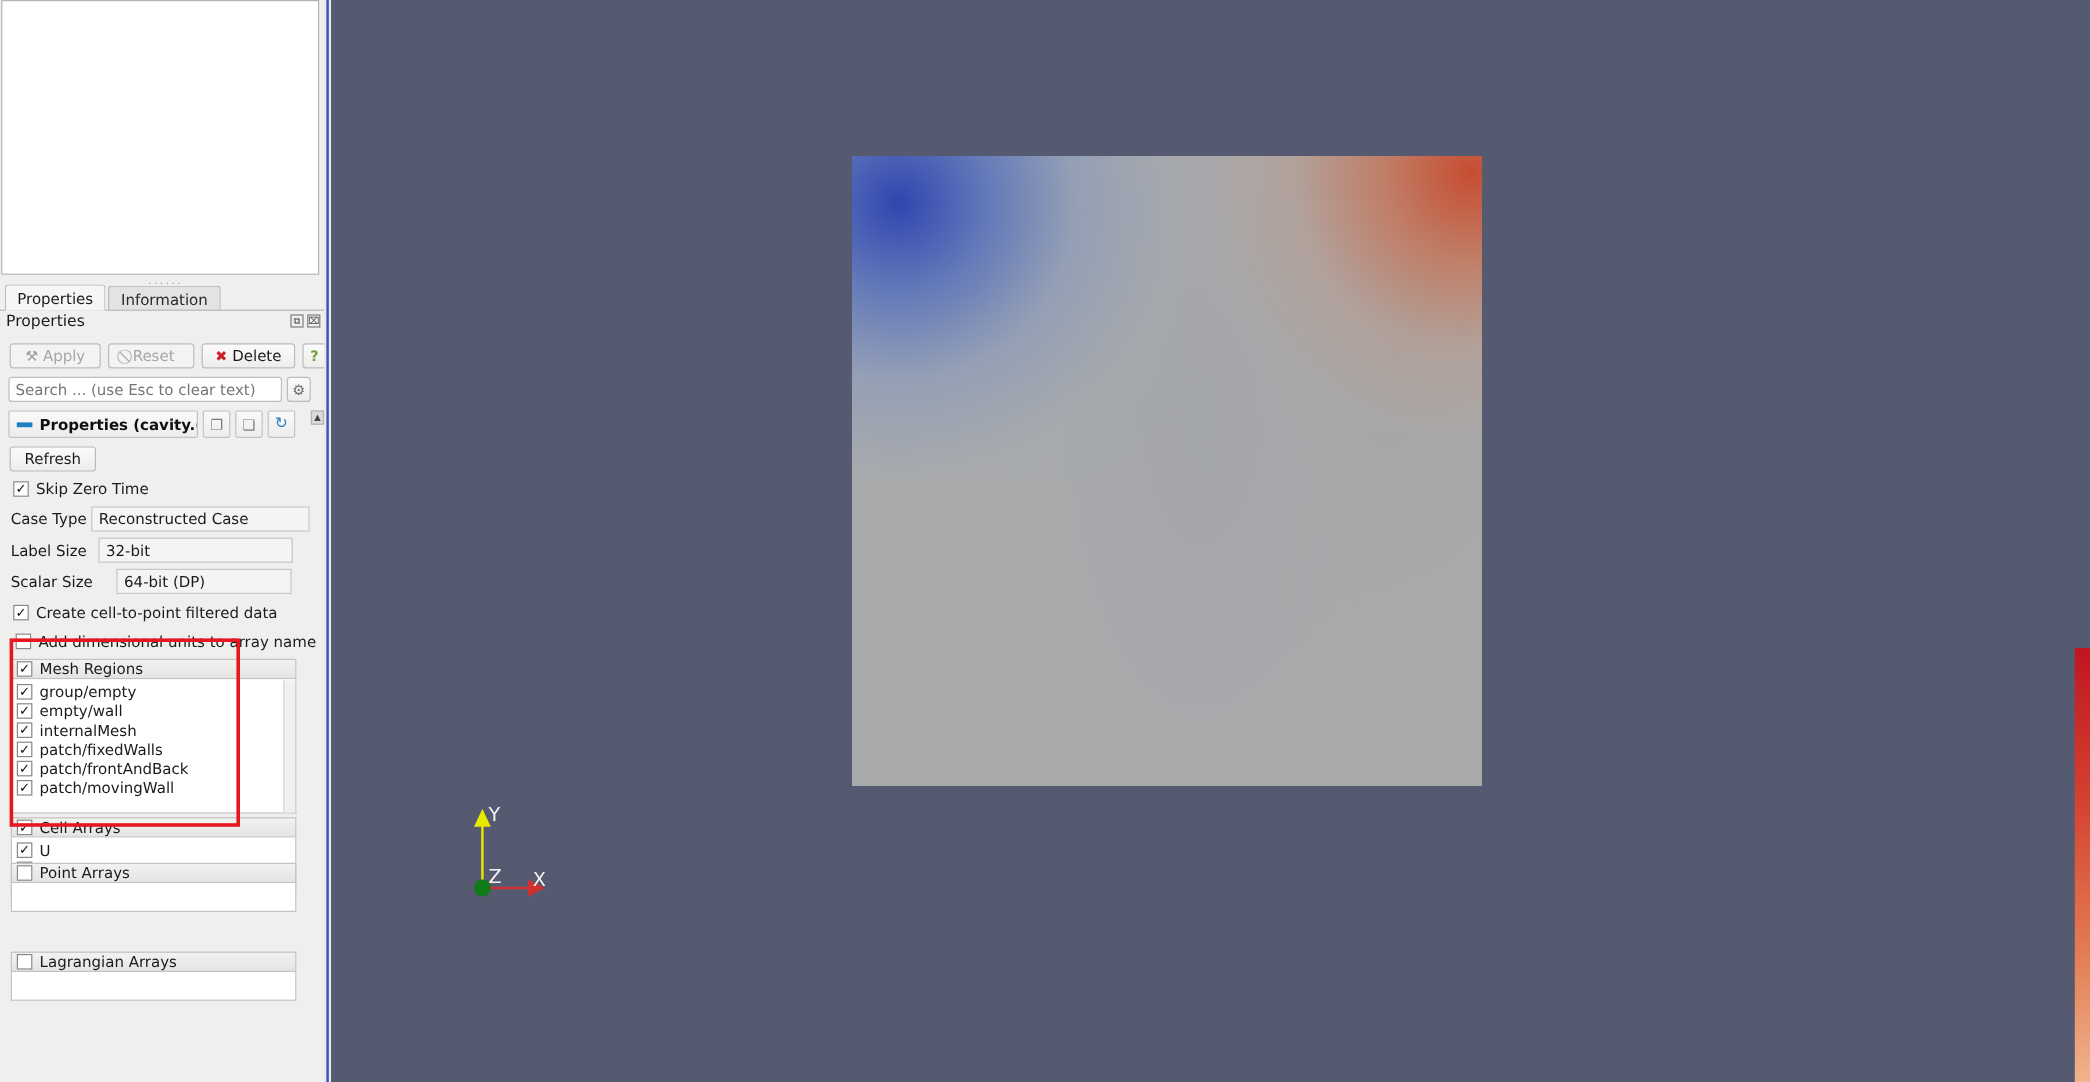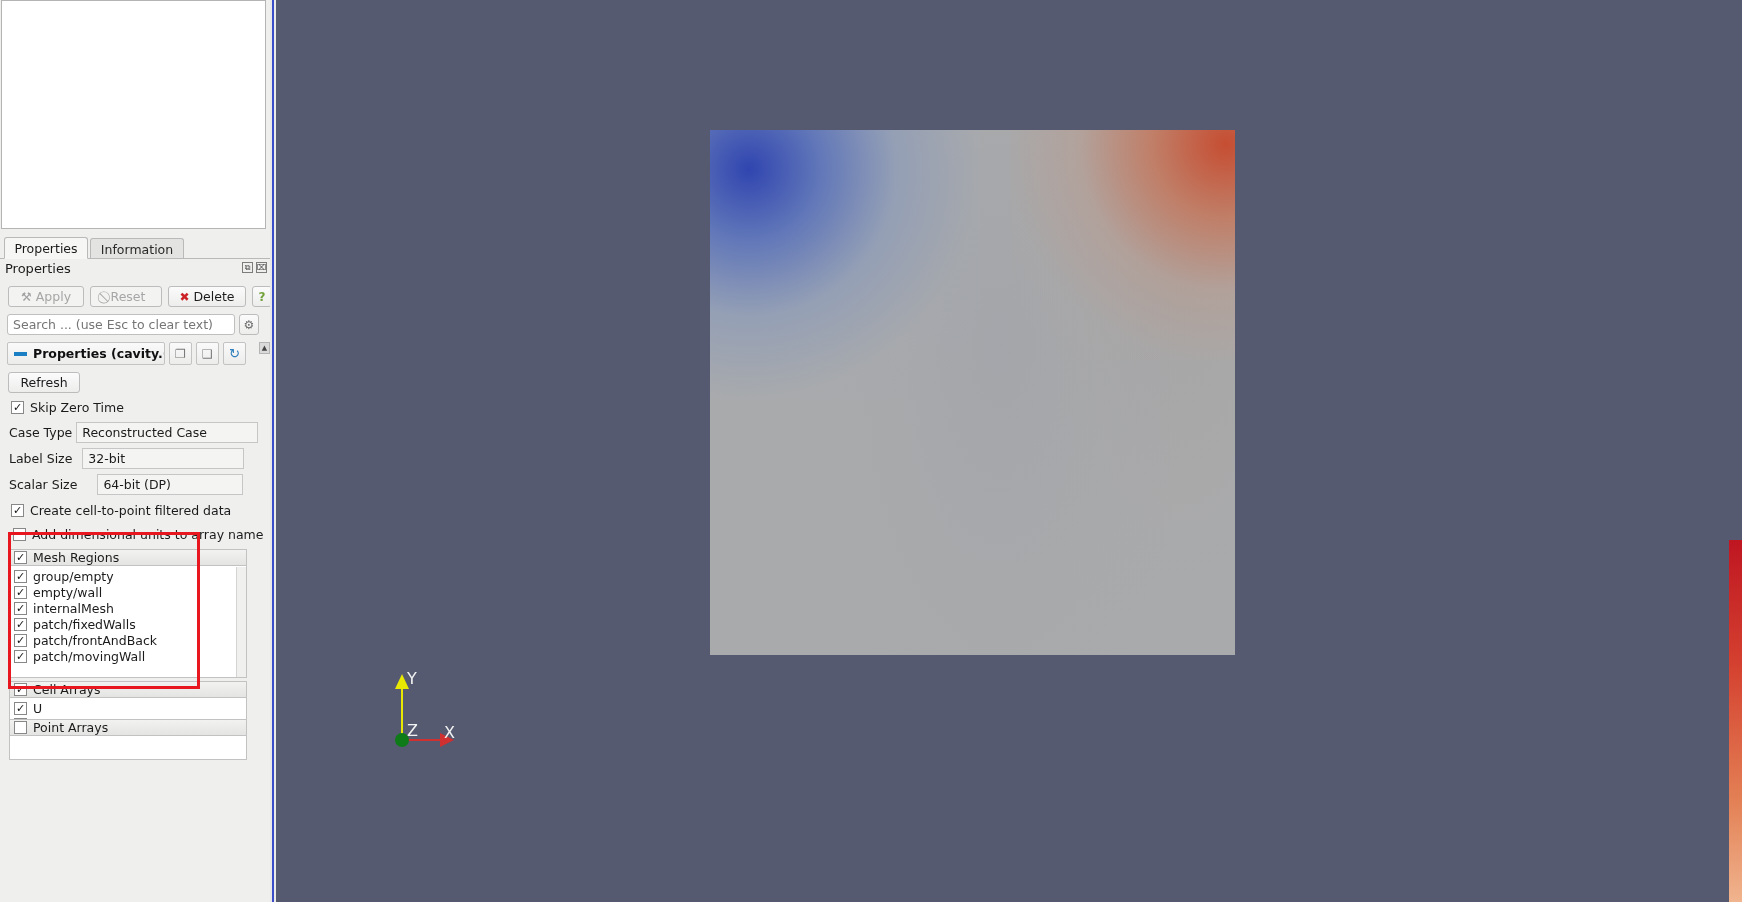--- a/index.html
+++ b/index.html
@@ -521,20 +521,27 @@
     </div>
 
     <div class="array-group" id="point-arrays">
       <div class="group-head">
         <span class="cbox unchecked"></span>
         <span>Point Arrays</span>
       </div>
       <div class="group-list"></div>
     </div>
 
+    <div class="array-group" id="lagrangian-arrays">
+      <div class="group-head">
+        <span class="cbox unchecked"></span>
+        <span>Lagrangian Arrays</span>
+      </div>
+      <div class="group-list"></div>
+    </div>
 
     <div class="annot-rect"></div>
   </div>
 
   <div class="v-divider"></div>
   <div class="v-divider-line"></div>
 
   <div class="render-view">
 
     <div class="mesh-block">

